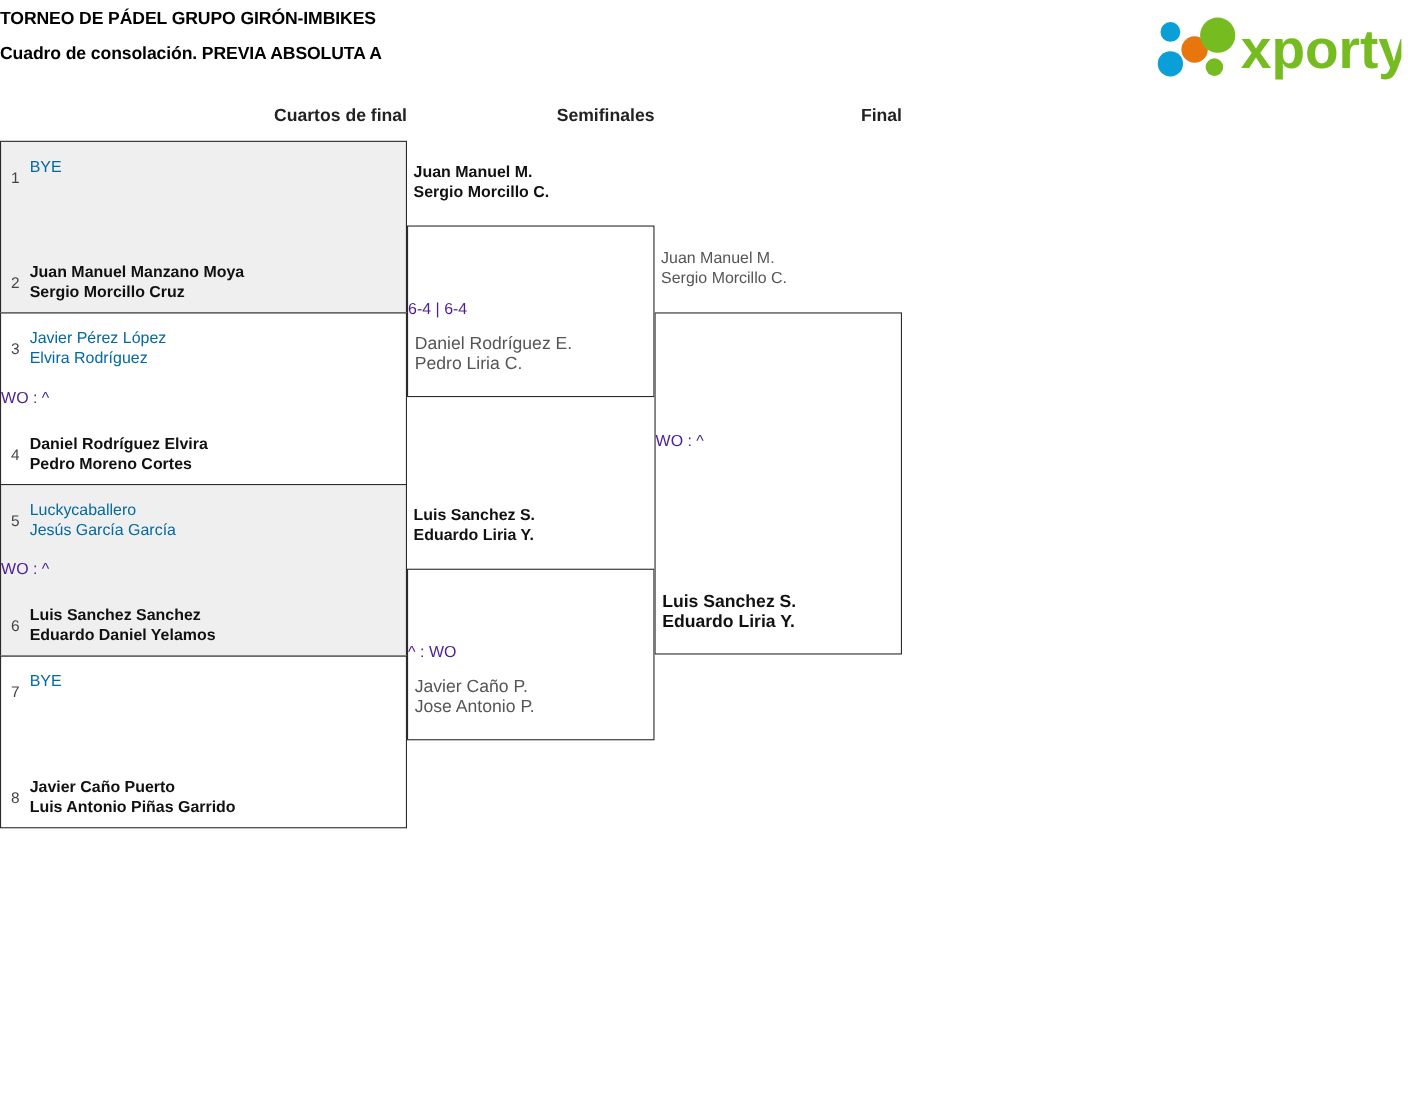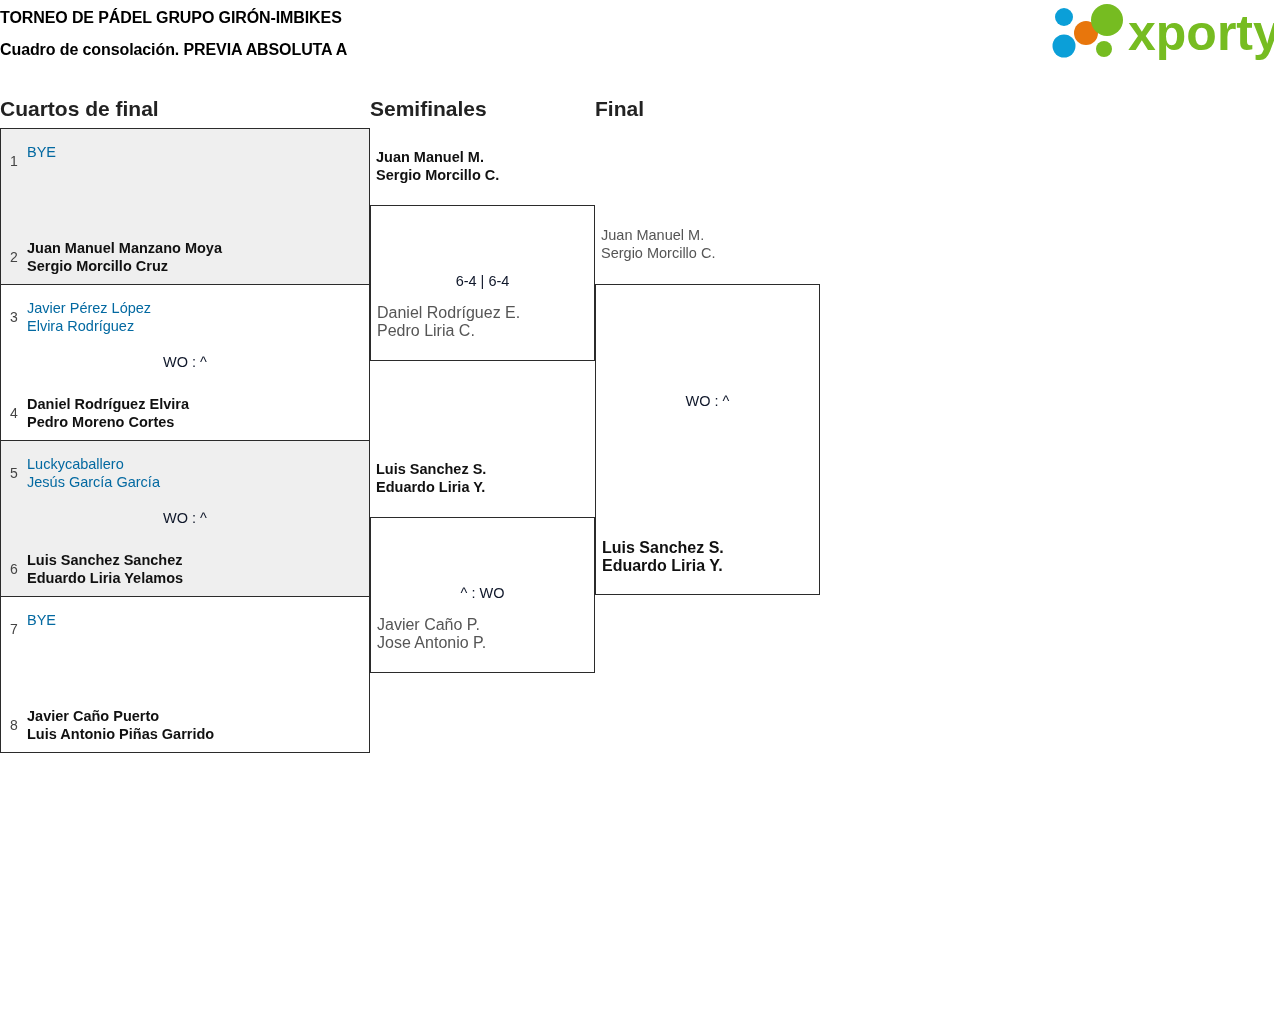--- a/index.html
+++ b/index.html
@@ -26,34 +26,34 @@
     font-size: 16px;
     font-weight: bold;
     color: #000000;
     line-height: 32px;
     white-space: nowrap;
     letter-spacing: -0.1px;
   }
   .logo {
     position: absolute;
     right: 6px;
-    top: 0;
+    top: 12px;
     width: 230px;
     height: 62px;
     text-align: right;
   }
   .logo svg { display: block; }
 
   
   .col-header {
     position: absolute;
-    font-size: 21px;
+    font-size: 16px;
     font-weight: bold;
     color: #222222;
-    text-align: left;
+    text-align: right;
     white-space: nowrap;
   }
   #hdr-qf   { left: 0px;   top: 97px; width: 370px; }
   #hdr-sf   { left: 370px; top: 97px; width: 225px; }
   #hdr-f    { left: 595px; top: 97px; width: 225px; }
 
   
   .bracket { position: absolute; left: 0; top: 0; width: 1280px; height: 1015px; }
 
   .match {
@@ -86,23 +86,22 @@
     color: #0369a1;
     padding-top: 0px;
   }
   .names.winner { color: #111111; font-weight: bold; }
   .name-line { white-space: nowrap; }
 
   .score {
     position: absolute;
     left: 0;
     width: 100%;
-    text-align: center;
-    font-size: 14.5px;
-    color: #0f172a;
+    font-size: 14.5px;
+    color: #4c1d95;
     line-height: 18px;
   }
 
   
   .qf { left: 0px; width: 370px; height: 157px; }
   #qf1 { top: 128px; }
   #qf2 { top: 284px; }
   #qf3 { top: 440px; }
   #qf4 { top: 596px; }
   .qf .team.top    { top: 14px; }
@@ -216,21 +215,21 @@
       <div class="names">
         <div class="name-line">Luckycaballero</div>
         <div class="name-line">Jesús García García</div>
       </div>
     </div>
     <div class="score">WO : ^</div>
     <div class="team bottom">
       <div class="seed">6</div>
       <div class="names winner">
         <div class="name-line">Luis Sanchez Sanchez</div>
-        <div class="name-line">Eduardo Liria Yelamos</div>
+        <div class="name-line">Eduardo Daniel Yelamos</div>
       </div>
     </div>
   </div>
 
   <div class="match qf" id="qf4">
     <div class="team top">
       <div class="seed">7</div>
       <div class="names">
         <div class="name-line">BYE</div>
         <div class="name-line"></div>

